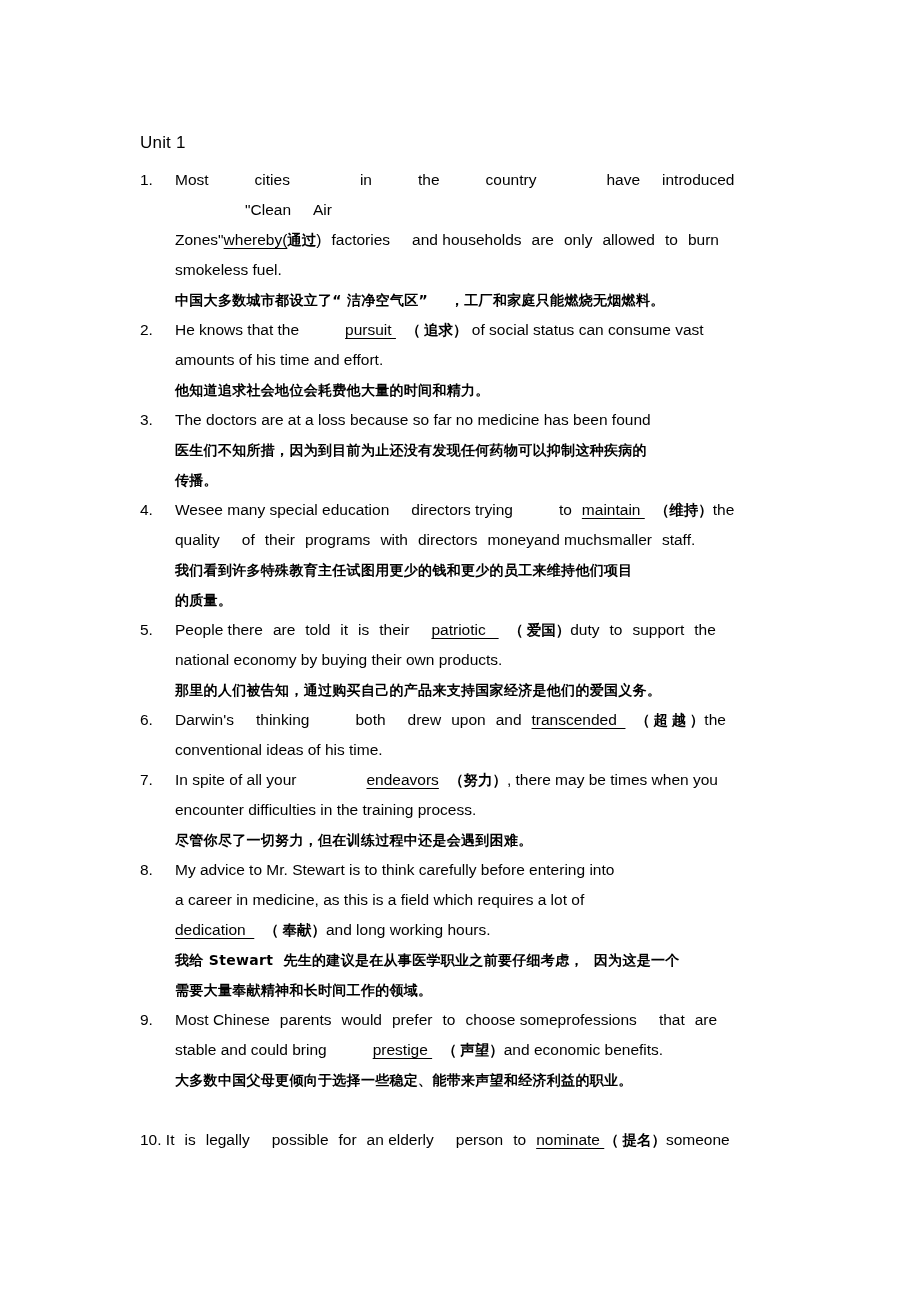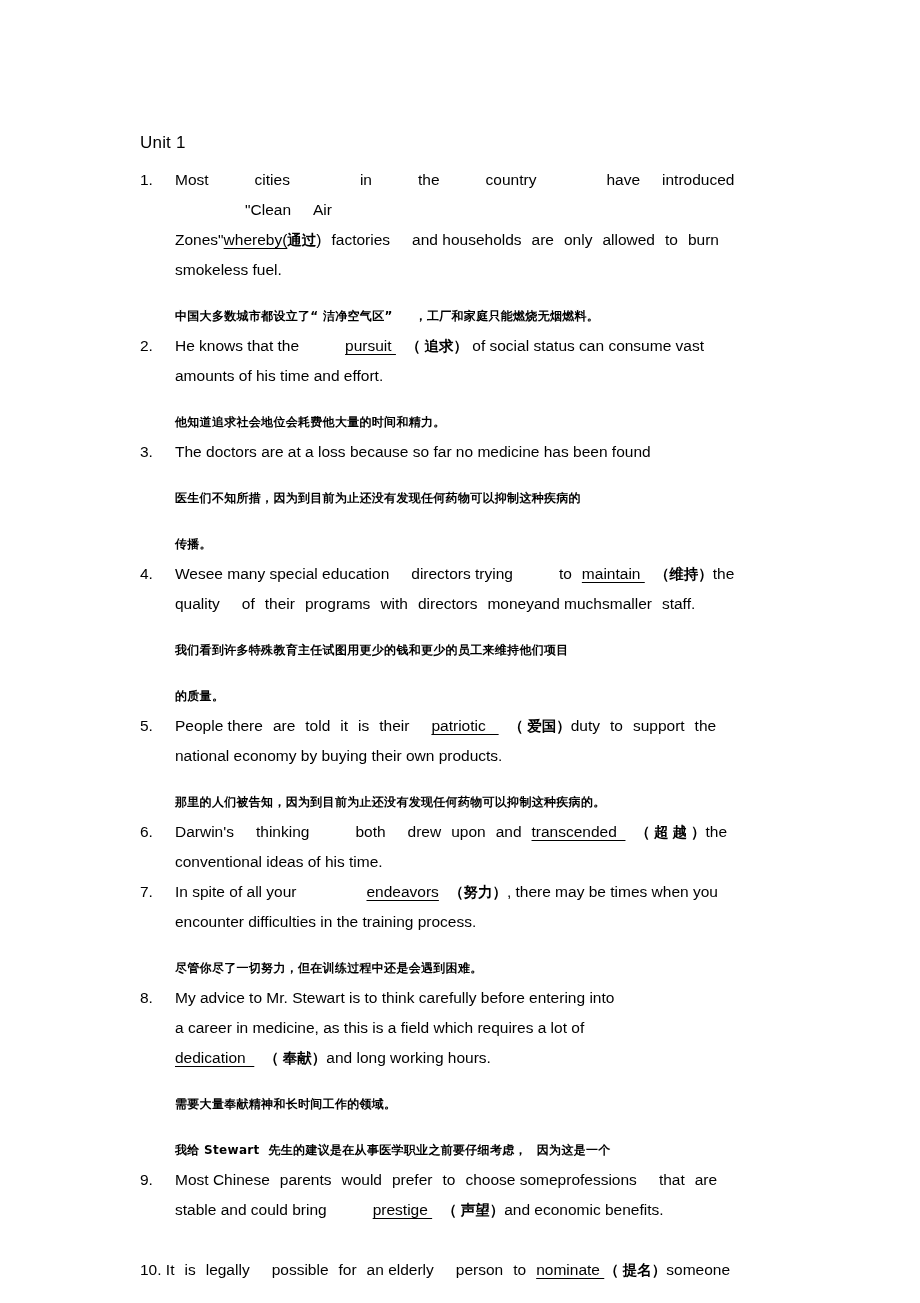--- a/index.html
+++ b/index.html
@@ -52,28 +52,27 @@
     padding-left: 0;
   }
   .line {
     font-size: 15.5px;
     line-height: 30px;
     white-space: pre-wrap;
     word-spacing: 0;
   }
   .cn {
     font-family: "DejaVu Sans", "Liberation Sans", sans-serif;
-    font-size: 12px;
+    font-size: 14px;
     line-height: 30px;
     font-weight: 600;
     letter-spacing: 0.3px;
-    margin-top: 16px;
   }
   .cn-inline {
-    font-family: Liberation Sans, sans-serif;
+    font-family: Liberation Serif, serif;
     font-size: 14.5px;
     font-weight: 600;
     margin-top: 48px;
   }
   .blank {
     text-decoration: underline;
     text-underline-offset: 3px;
     text-decoration-thickness: 1px;
   }
   .gap-sm { display: inline-block; width: 10px; }
@@ -112,45 +111,46 @@
           <span class="item-num">4.</span>
           <div class="line"><span>Wesee many special education</span><span class="gap-md"></span><span>directors trying</span><span class="gap-lg"></span><span>to</span><span class="gap-sm"></span><span class="blank">maintain </span><span class="gap-sm"></span><span class="cn-inline">（维持）</span><span>the</span></div>
           <div class="line"><span>quality</span><span class="gap-md"></span><span>of</span><span class="gap-sm"></span><span>their</span><span class="gap-sm"></span><span>programs</span><span class="gap-sm"></span><span>with</span><span class="gap-sm"></span><span>directors</span><span class="gap-sm"></span><span>moneyand muchsmaller</span><span class="gap-sm"></span><span>staff.</span></div>
           <div class="line cn"><span>我们看到许多特殊教育主任试图用更少的钱和更少的员工来维持他们项目</span></div>
           <div class="line cn"><span>的质量。</span></div>
         </div>
         <div class="item">
           <span class="item-num">5.</span>
           <div class="line"><span>People there</span><span class="gap-sm"></span><span>are</span><span class="gap-sm"></span><span>told</span><span class="gap-sm"></span><span>it</span><span class="gap-sm"></span><span>is</span><span class="gap-sm"></span><span>their</span><span class="gap-md"></span><span class="blank">patriotic   </span><span class="gap-sm"></span><span class="cn-inline">（ 爱国）</span><span>duty</span><span class="gap-sm"></span><span>to</span><span class="gap-sm"></span><span>support</span><span class="gap-sm"></span><span>the</span></div>
           <div class="line"><span>national economy by buying their own products.</span></div>
-          <div class="line cn"><span>那里的人们被告知，因为到目前为止还没有发现任何药物可以抑制这种疾病的。</span></div>
+          <div class="line cn"><span>那里的人们被告知，通过购买自己的产品来支持国家经济是他们的爱国义务。</span></div>
         </div>
         <div class="item">
           <span class="item-num">6.</span>
           <div class="line"><span>Darwin's</span><span class="gap-md"></span><span>thinking</span><span class="gap-lg"></span><span>both</span><span class="gap-md"></span><span>drew</span><span class="gap-sm"></span><span>upon</span><span class="gap-sm"></span><span>and</span><span class="gap-sm"></span><span class="blank">transcended  </span><span class="gap-sm"></span><span class="cn-inline">（ 超 越 ）</span><span>the</span></div>
           <div class="line"><span>conventional ideas of his time.</span></div>
         </div>
         <div class="item">
           <span class="item-num">7.</span>
           <div class="line"><span>In spite of all your</span><span class="gap-xl"></span><span class="blank">endeavors</span><span class="gap-sm"></span><span class="cn-inline">（努力）</span><span>, there may be times when you</span></div>
           <div class="line"><span>encounter difficulties in the training process.</span></div>
           <div class="line cn"><span>尽管你尽了一切努力，但在训练过程中还是会遇到困难。</span></div>
         </div>
         <div class="item">
           <span class="item-num">8.</span>
           <div class="line"><span>My advice to Mr. Stewart is to think carefully before entering into</span></div>
           <div class="line"><span>a career in medicine, as this is a field which requires a lot of</span></div>
           <div class="line"><span class="blank">dedication  </span><span class="gap-sm"></span><span class="cn-inline">（ 奉献）</span><span>and long working hours.</span></div>
+          <div class="line cn"><span>我给 Stewart  先生的建议是在从事医学职业之前要仔细考虑，</span><span class="gap-sm"></span><span>因为这是一个</span></div>
           <div class="line cn"><span>需要大量奉献精神和长时间工作的领域。</span></div>
-          <div class="line cn"><span>我给 Stewart  先生的建议是在从事医学职业之前要仔细考虑，</span><span class="gap-sm"></span><span>因为这是一个</span></div>
         </div>
         <div class="item">
           <span class="item-num">9.</span>
           <div class="line"><span>Most Chinese</span><span class="gap-sm"></span><span>parents</span><span class="gap-sm"></span><span>would</span><span class="gap-sm"></span><span>prefer</span><span class="gap-sm"></span><span>to</span><span class="gap-sm"></span><span>choose someprofessions</span><span class="gap-md"></span><span>that</span><span class="gap-sm"></span><span>are</span></div>
           <div class="line"><span>stable and could bring</span><span class="gap-lg"></span><span class="blank">prestige </span><span class="gap-sm"></span><span class="cn-inline">（ 声望）</span><span>and economic benefits.</span></div>
+          <div class="line cn"><span>大多数中国父母更倾向于选择一些稳定、能带来声望和经济利益的职业。</span></div>
           <div class="spacer-row"></div>
         </div>
         <div class="item wide">
           <div class="line"><span>10. </span><span>It</span><span class="gap-sm"></span><span>is</span><span class="gap-sm"></span><span>legally</span><span class="gap-md"></span><span>possible</span><span class="gap-sm"></span><span>for</span><span class="gap-sm"></span><span>an elderly</span><span class="gap-md"></span><span>person</span><span class="gap-sm"></span><span>to</span><span class="gap-sm"></span><span class="blank">nominate </span><span class="cn-inline">（ 提名）</span><span>someone</span></div>
         </div>
       </div>
   </div>
 </div>
 
 </body></html>

